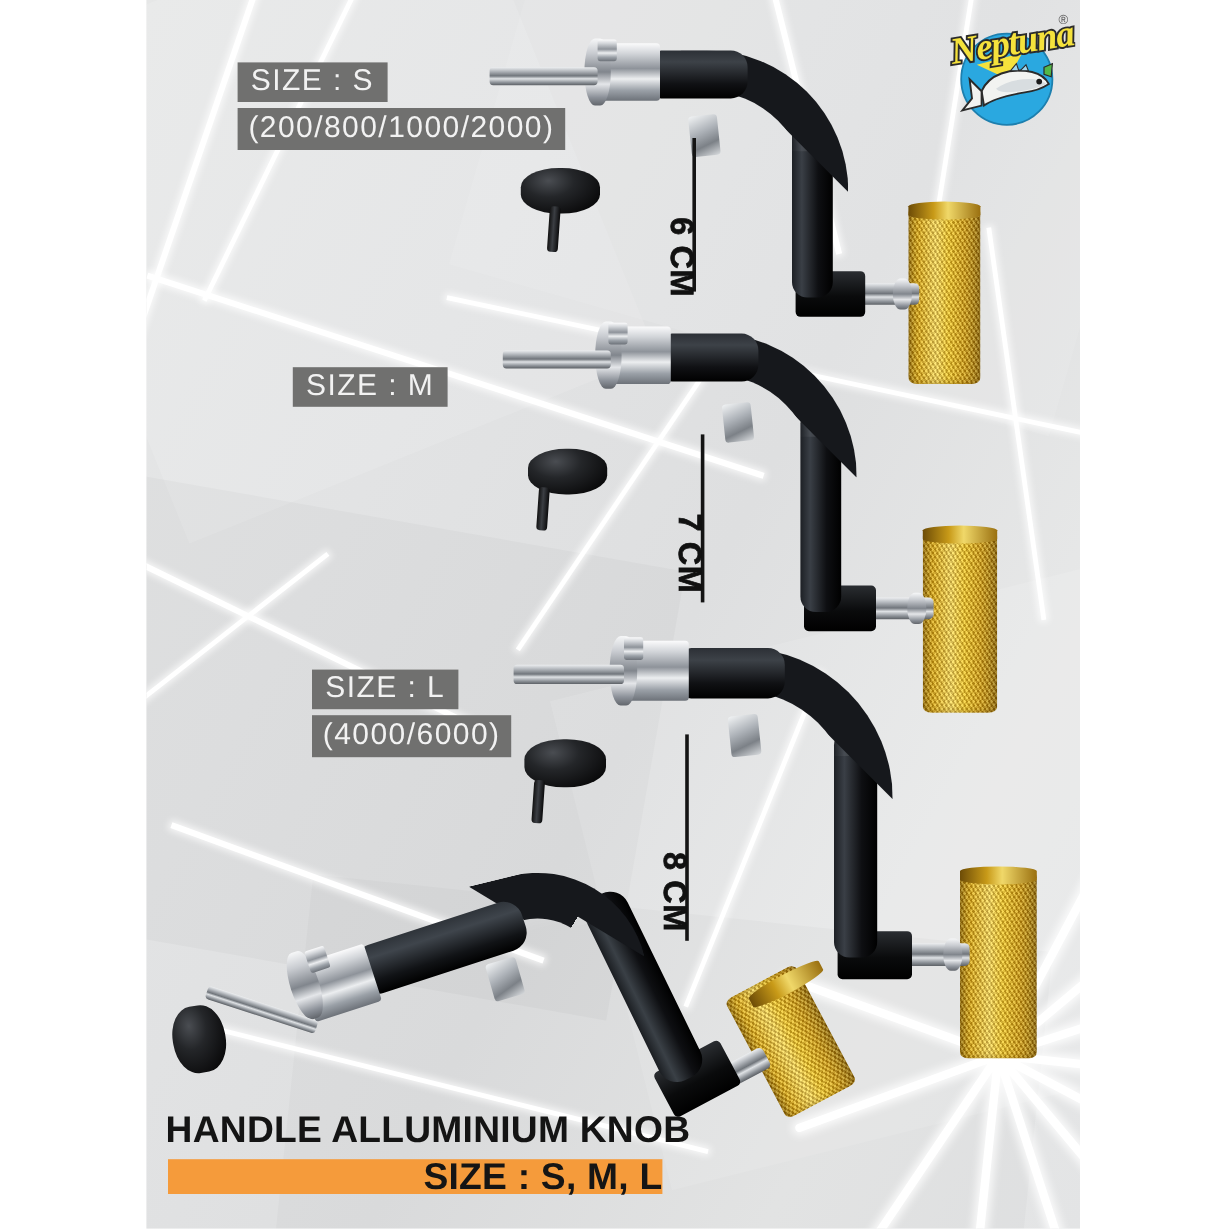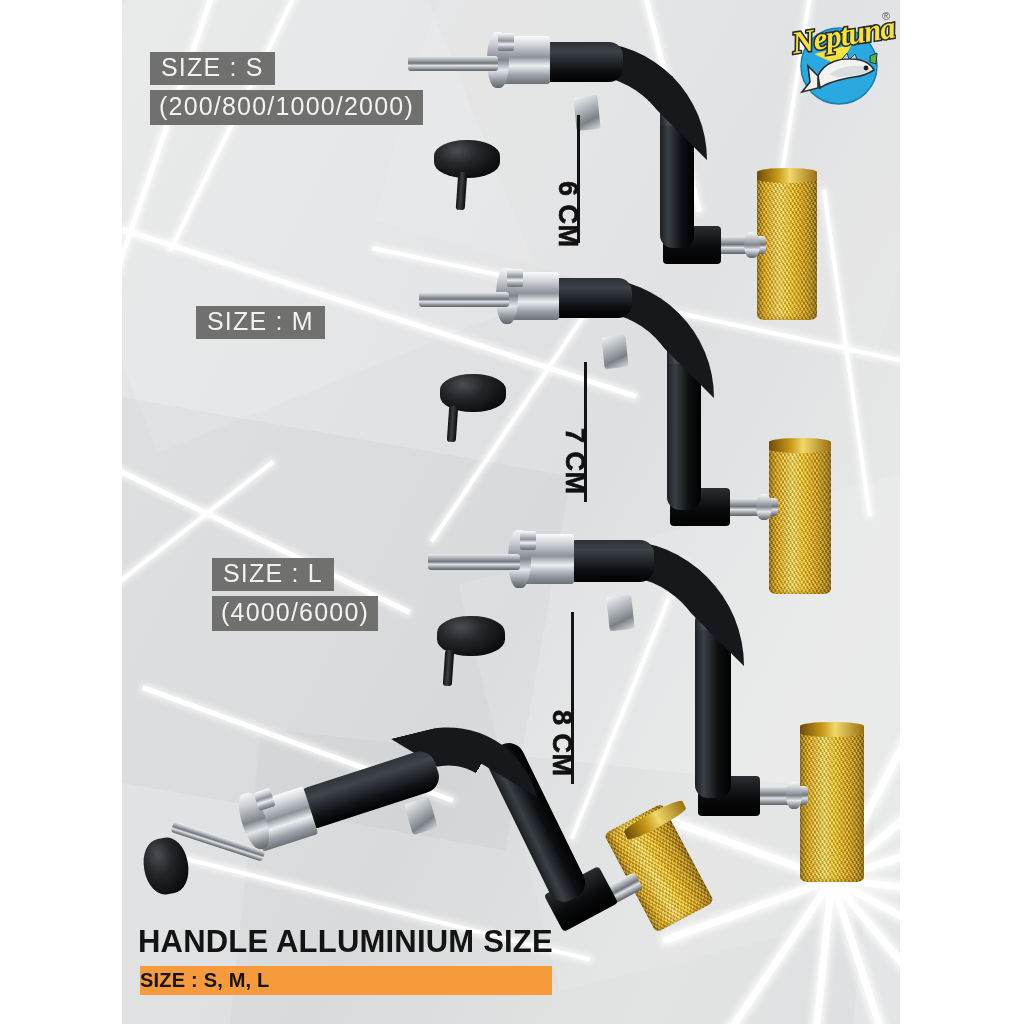--- a/index.html
+++ b/index.html
@@ -19,21 +19,21 @@
   .facet{ position:absolute; background:rgba(255,255,255,.16); }
   
   .streak{ position:absolute; background:#ffffff; transform-origin:0 0;
            box-shadow:0 0 6px 2px rgba(255,255,255,.75); }
 
   
   .ray{ position:absolute; left:0; top:0; height:7px; background:#fff;
         transform-origin:0 50%; box-shadow:0 0 7px 3px rgba(255,255,255,.8); border-radius:4px; }
 
   
-  .sizeblock{ position:absolute; z-index:30; }
+  .sizeblock{ position:absolute; z-index:30;margin-left:48px; }
   .badge{ display:inline-block; background:#70706f; color:#f2f2f2;
           padding:3px 11px 5px 11px; letter-spacing:1.2px; line-height:1;
           font-size:25px; white-space:nowrap; }
   .badge.sub{ font-size:25px; margin-top:5px; padding:4px 9px 6px 9px; }
 
   
   .measure{ position:absolute; z-index:30; }
   .mline{ position:absolute; left:0; top:0; width:3px; background:#141414; }
   .mtxt{ position:absolute; left:6px; color:#111; font-weight:bold;
          font-size:27px; letter-spacing:.5px; white-space:nowrap;
@@ -83,21 +83,21 @@
   .tab{ position:absolute; border-radius:3px;
     background:linear-gradient(160deg,#f2f4f5,#aeb3b9 40%,#7c8187 70%,#d8dbde); }
 
   
   #footer{ position:absolute; left:0; bottom:0; width:1024px; z-index:40; }
   #title{ position:absolute; left:138px; bottom:64px; font-size:31px; font-weight:bold;
           color:#141414; letter-spacing:.2px; white-space:nowrap; }
   #bannerwrap{ position:absolute; left:140px; bottom:29px; width:412px; height:29px;
                background:#f59b3b; }
   #bannertxt{ position:absolute; left:140px; bottom:27px; width:412px; height:33px;
-              text-align:left; font-size:20px; font-weight:bold; color:#151515;
+              text-align:right; font-size:31px; font-weight:bold; color:#151515;
               letter-spacing:.2px; line-height:33px; }
 
   
   #logo{ position:absolute; right:128px; top:4px; width:112px; height:108px; z-index:50; }
 </style>
 </head>
 <body>
 
 <div id="stage">
 
@@ -309,18 +309,18 @@
 
       <g transform="rotate(-9 56 34)">
         <text x="8" y="42" font-family="'Liberation Serif', serif" font-size="31" font-style="italic" font-weight="bold" fill="#f5e23c" stroke="#2b2b2b" stroke-width="3.2" paint-order="stroke" letter-spacing="-1">Neptuna</text>
       </g>
 
       <text x="98" y="16" font-family="'Liberation Sans', sans-serif" font-size="11" fill="#5a5a5a">®</text>
     </svg>
   </div>
 
   <div id="footer">
-    <div id="title">HANDLE ALLUMINIUM SIZE</div>
+    <div id="title">HANDLE ALLUMINIUM KNOB</div>
     <div id="bannerwrap"></div>
     <div id="bannertxt">SIZE : S, M, L</div>
   </div>
 
 </div>
 
 </body></html>

